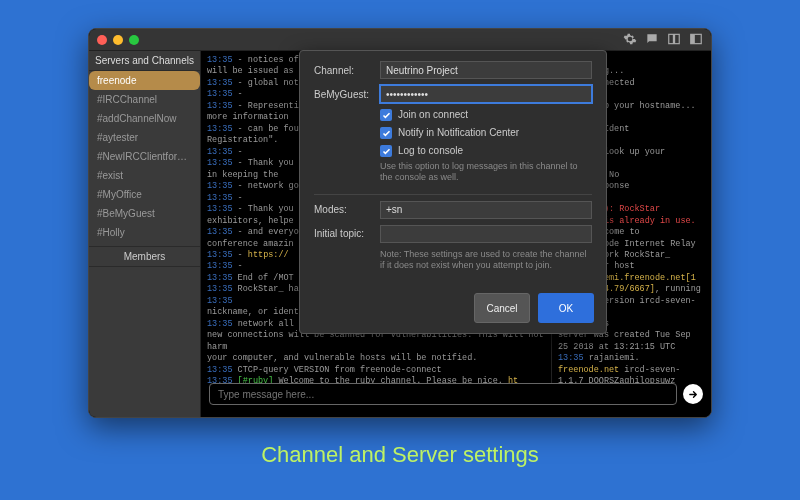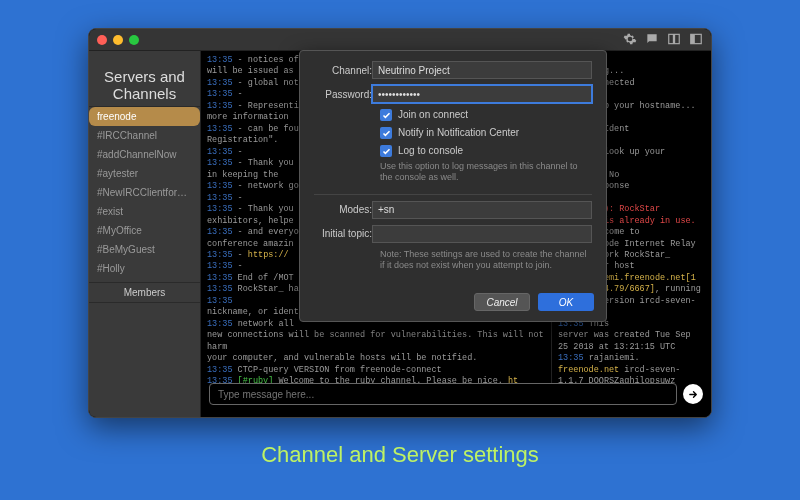--- a/index.html
+++ b/index.html
@@ -47,25 +47,24 @@
   .sidebar {
     width: 112px;
     background: #3a3a3a;
     border-right: 1px solid #222;
     display: flex;
     flex-direction: column;
   }
   .side-header {
     background: #3a3a3a;
     color: #ddd;
-    font-size: 15px;
+    font-size: 10px;
     padding: 4px 6px;
     text-align: center;
     border-bottom: 1px solid #2a2a2a;
-    margin-top: 13px;
   }
   .side-list { flex: 0 0 auto; }
   .side-item {
     font-size: 10px;
     color: #9a9a9a;
     padding: 4px 8px;
     white-space: nowrap;
     overflow: hidden;
     text-overflow: ellipsis;
     cursor: default;
@@ -159,21 +158,22 @@
     border: 1px solid #555;
     border-radius: 4px;
     box-shadow: 0 6px 20px rgba(0,0,0,0.6);
     color: #ccc;
     font-size: 10px;
   }
   .dlg-body { padding: 10px 14px 4px 14px; }
   .form-row { display: flex; align-items: center; margin-bottom: 6px; }
   .form-row label {
     width: 58px;
-    text-align: right;
+    text-align: left;
+    margin-right: 8px;
     color: #ccc;
   }
   .text-input {
     flex: 1;
     height: 18px;
     background: #3c3c3c;
     border: 1px solid #555;
     color: #ddd;
     padding: 0 5px;
     font-size: 10px;
@@ -200,26 +200,25 @@
   }
   .dlg-divider { height: 1px; background: #444; margin: 6px 0; }
   .dlg-footer {
     display: flex;
     justify-content: flex-end;
     gap: 8px;
     padding: 8px 12px 10px;
   }
   .btn {
     min-width: 56px;
-    height: 18px;
+    height: 30px;
     font-size: 10px;
     border-radius: 3px;
     display: flex; align-items: center; justify-content: center;
     cursor: default;
-    font-style: italic;
   }
   .btn-cancel { background: #555; color: #eee; border: 1px solid #666; }
   .btn-ok { background: #2e6fdc; color: #fff; }
 
   .caption {
     position: absolute;
     left: 0; right: 0;
     top: 442px;
     text-align: center;
     color: #bef264;
@@ -349,21 +348,21 @@
     </div>
   </div>
 
   <div class="dialog">
     <div class="dlg-body">
       <div class="form-row">
         <label>Channel:</label>
         <input class="text-input" value="Neutrino Project" style="">
       </div>
       <div class="form-row">
-        <label>Password:</label>
+        <label>BeMyGuest:</label>
         <input class="text-input focused" type="text" value="••••••••••••" style="">
       </div>
 
       <div class="check-row">
         <span class="chk">
             <svg viewBox="0 0 24 24">
               <path d="M4 12l5 5L20 6" stroke="#fff" stroke-width="4" fill="none"></path>
             </svg>
           </span>
         <span>Join on connect</span>

